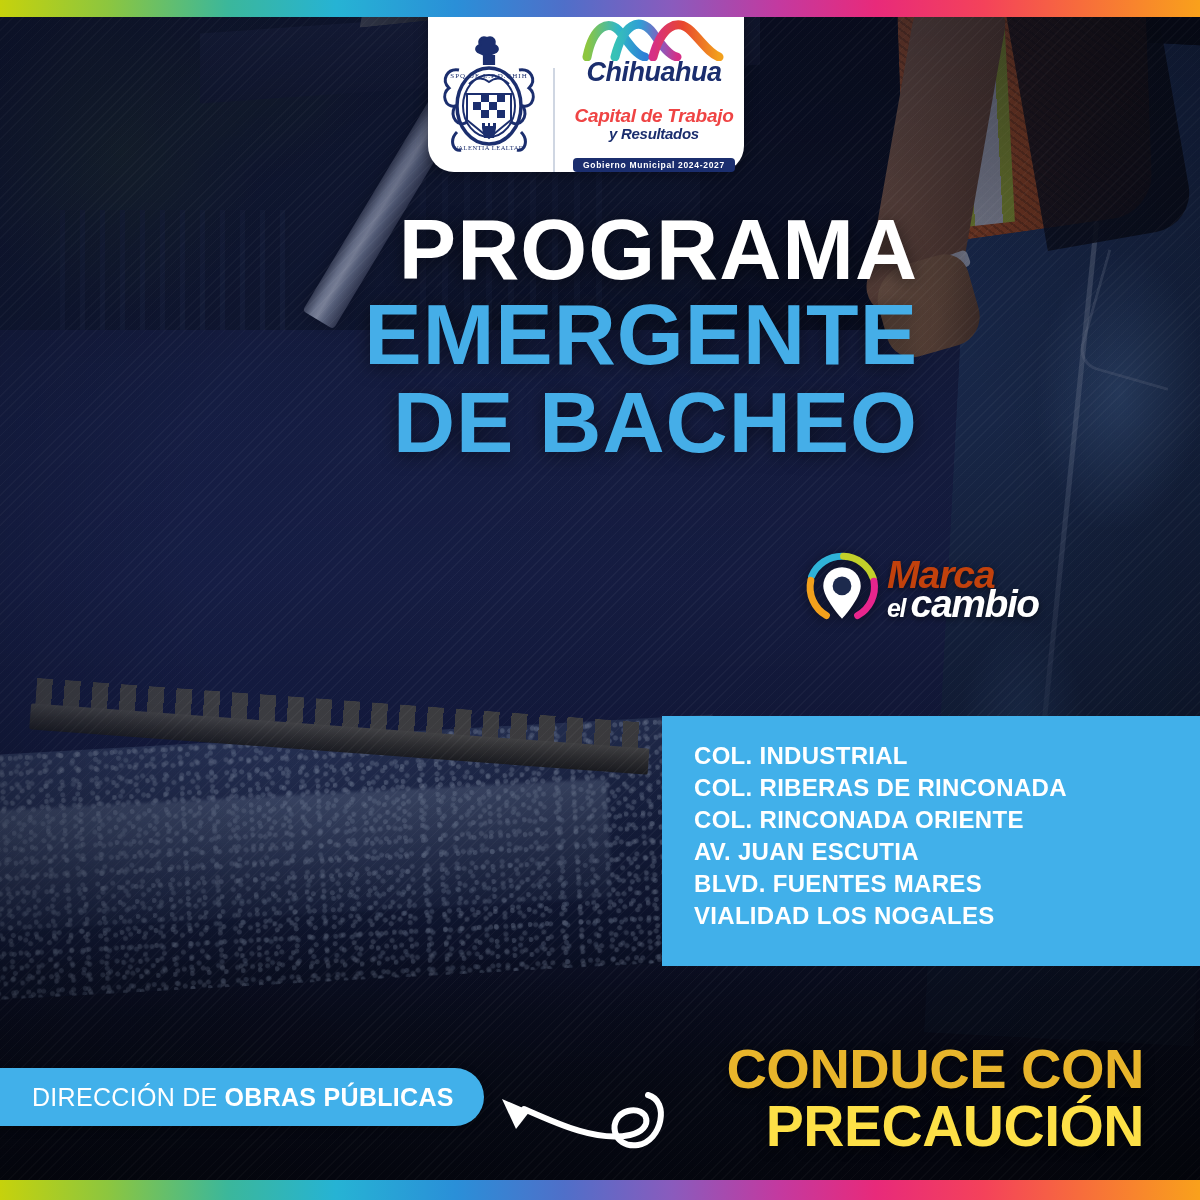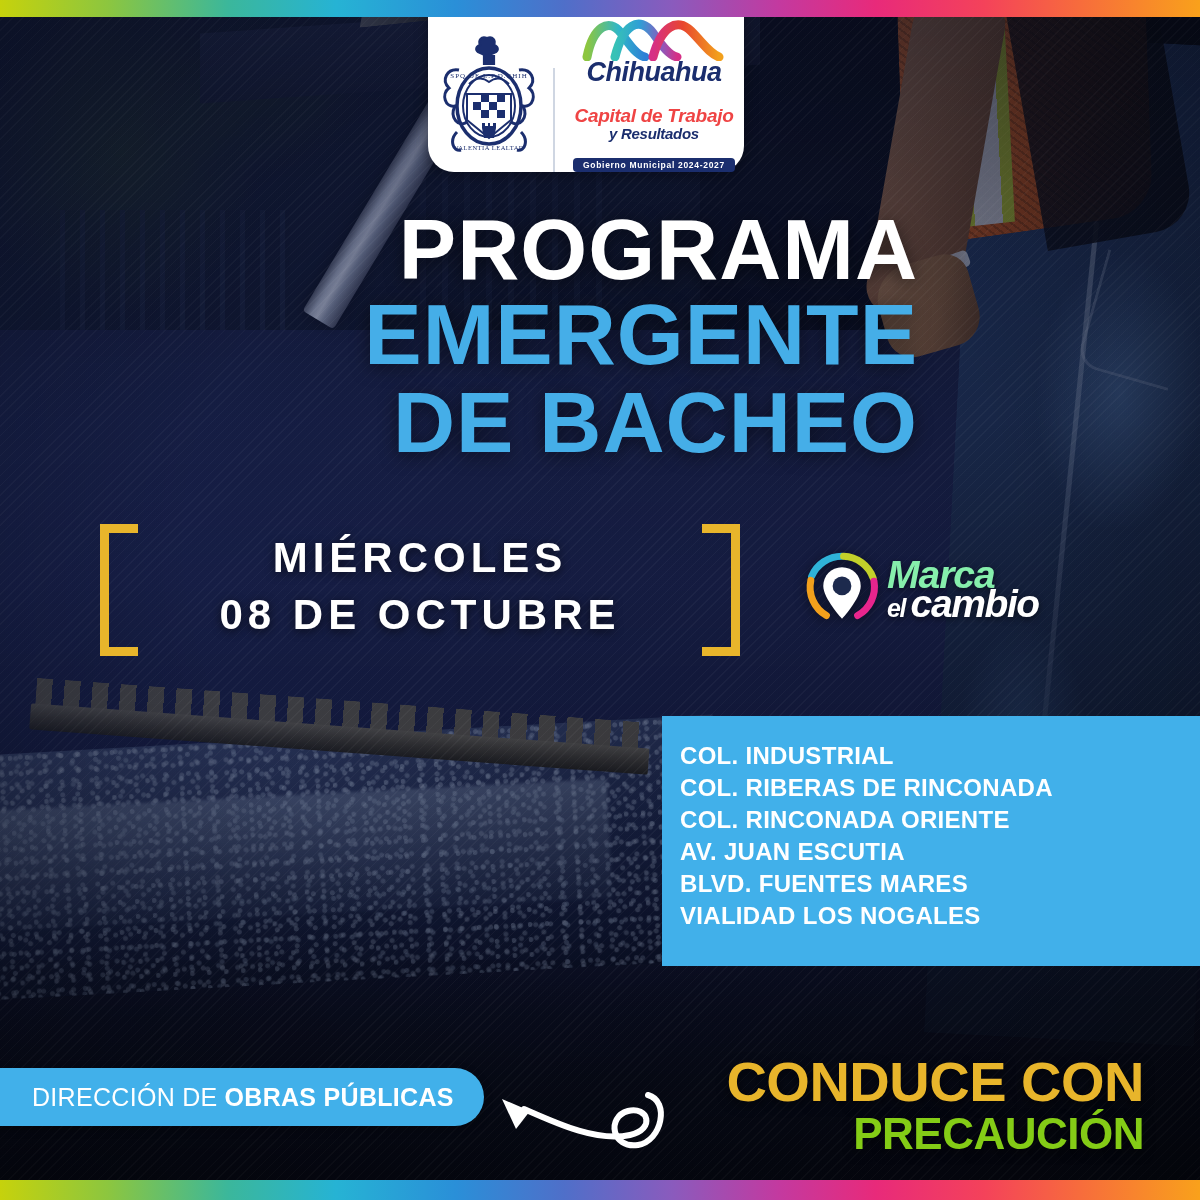--- a/index.html
+++ b/index.html
@@ -238,38 +238,38 @@
 
   
   .app-block { position:absolute; left:795px; top:540px; width:330px; z-index:25; }
   .app-cta {
     font-size:19px; font-weight:bold; font-style:italic; color:#fff;
     letter-spacing:-.3px; text-align:center; text-shadow:0 2px 8px rgba(0,0,0,.7);
   }
   .app-logo { display:flex; align-items:center; gap:6px; margin-top:10px; padding-left:8px; }
   .pin-svg { width:78px; height:78px; flex:0 0 auto; filter:drop-shadow(0 2px 6px rgba(0,0,0,.5)); }
   .app-words { display:flex; flex-direction:column; line-height:.85; }
-  .marca { font-size:39px; font-weight:bold; font-style:italic; color:#86efac; letter-spacing:-1px; text-shadow:0 2px 6px rgba(0,0,0,.55); }
+  .marca { font-size:39px; font-weight:bold; font-style:italic; color:#c2410c; letter-spacing:-1px; text-shadow:0 2px 6px rgba(0,0,0,.55); }
   .elcambio { font-size:39px; font-weight:bold; font-style:italic; color:#ffffff; letter-spacing:-1.4px; margin-top:-4px; text-shadow:0 2px 6px rgba(0,0,0,.55); }
   .elcambio .el { font-size:25px; }
 
   
   .loc-box {
     position:absolute; left:662px; top:716px; width:538px; height:250px; z-index:25;
-    background:#41B0EA; padding:24px 0 0 18px;
+    background:#41B0EA; padding:24px 0 0 32px;
   }
   .loc-item {
     font-size:24px; font-weight:bold; color:#ffffff; letter-spacing:.3px;
     line-height:1.33; white-space:nowrap;
   }
 
   
   .tagline { position:absolute; right:56px; bottom:44px; text-align:right; z-index:25; }
   .tg1 { font-size:56px; font-weight:bold; color:#E8B52B; letter-spacing:-.5px; line-height:1.03; text-shadow:0 3px 12px rgba(0,0,0,.6); }
-  .tg2 { font-size:44px; font-weight:bold; color:#84cc16; letter-spacing:-.5px; line-height:1.03; text-shadow:0 3px 12px rgba(0,0,0,.6); }
+  .tg2 { font-size:57px; font-weight:bold; color:#fde047; letter-spacing:-.5px; line-height:1.03; text-shadow:0 3px 12px rgba(0,0,0,.6); }
 
   
   .dept-pill {
     position:absolute; left:-10px; bottom:74px; z-index:26;
     background:#41B0EA; border-radius:0 30px 30px 0;
     height:58px; padding:0 30px 0 42px;
     display:flex; align-items:center;
     box-shadow:0 3px 10px rgba(0,0,0,.3);
   }
   .dept-light { font-size:25px; color:#ffffff; font-weight:normal; letter-spacing:.3px; }
@@ -377,28 +377,20 @@
       <div class="chih-badge">Gobierno Municipal 2024-2027</div>
     </div>
   </div>
 
   <div class="title-wrap">
     <div class="t1">PROGRAMA</div>
     <div class="t2">EMERGENTE</div>
     <div class="t3">DE BACHEO</div>
   </div>
 
-  <div class="date-block">
-    <div class="bracket left"></div>
-    <div class="bracket right"></div>
-    <div class="date-text">
-      <div class="d1">MIÉRCOLES</div>
-      <div class="d2">08 DE OCTUBRE</div>
-    </div>
-  </div>
 
   <div class="app-block">
     <div class="app-logo">
       <svg class="pin-svg" viewBox="0 0 100 100">
         <g fill="none" stroke-width="9" stroke-linecap="round">
           <path d="M50 8 A42 42 0 0 0 11 34" stroke="#2fb3d8"></path>
           <path d="M52 8 A42 42 0 0 1 90 36" stroke="#c3d12a"></path>
           <path d="M91 40 A42 42 0 0 1 70 84" stroke="#e8258d"></path>
           <path d="M10 39 A42 42 0 0 0 30 84" stroke="#f2a01c"></path>
         </g>

